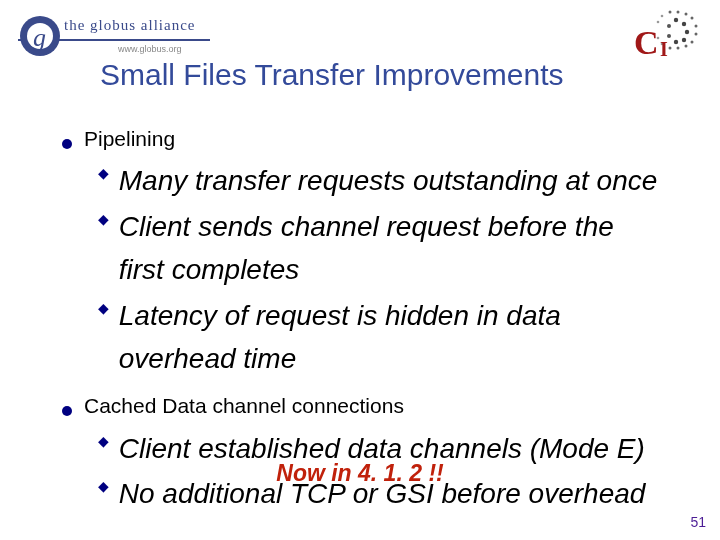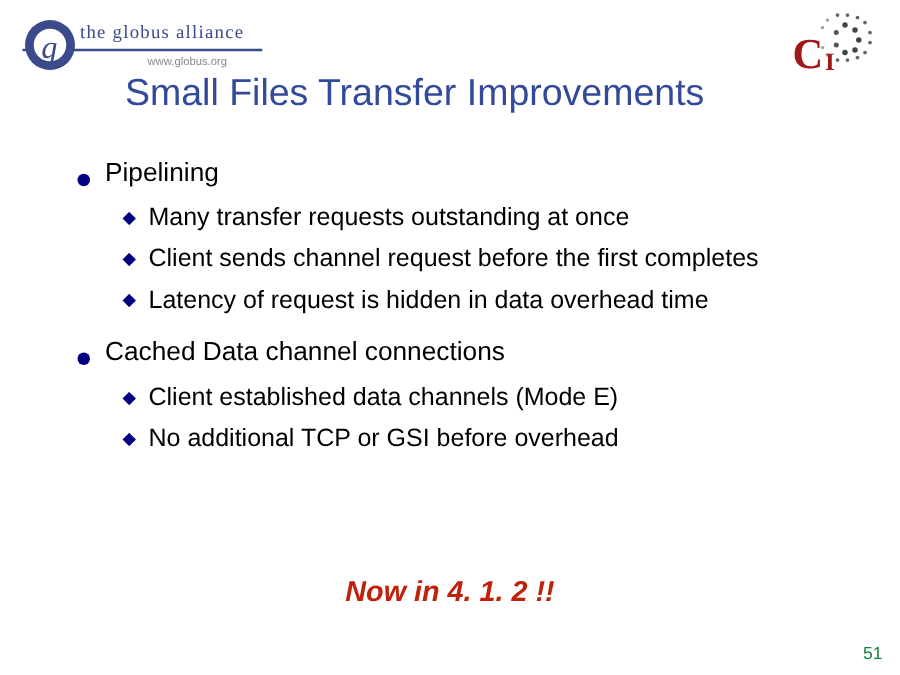--- a/index.html
+++ b/index.html
@@ -76,22 +76,23 @@
     margin-bottom: 2px;
   }
   .bullet-l2 .arrow {
     color: #000080;
     font-size: 14px;
     margin-top: 6px;
     margin-right: 10px;
     flex-shrink: 0;
   }
   .bullet-l2 .txt {
-    font-size: 20px;
+    font-size: 28px;
     line-height: 1.55;
+    font-style: italic;
   }
   .group-gap {
     height: 10px;
   }
   .callout {
     position: absolute;
     top: 460px;
     left: 0;
     width: 720px;
     text-align: center;
@@ -99,21 +100,21 @@
     font-weight: bold;
     font-style: italic;
     font-size: 23px;
     color: #c0210b;
   }
   .page-num {
     position: absolute;
     bottom: 10px;
     right: 14px;
     font-size: 14px;
-    color: #15803d;
+    color: #4c1d95;
     font-family: Verdana, Geneva, sans-serif;
   }
 </style>
 </head>
 <body>
 
 <div class="slide">
 
   <div class="header-bar">
     <div class="logo-globus">

